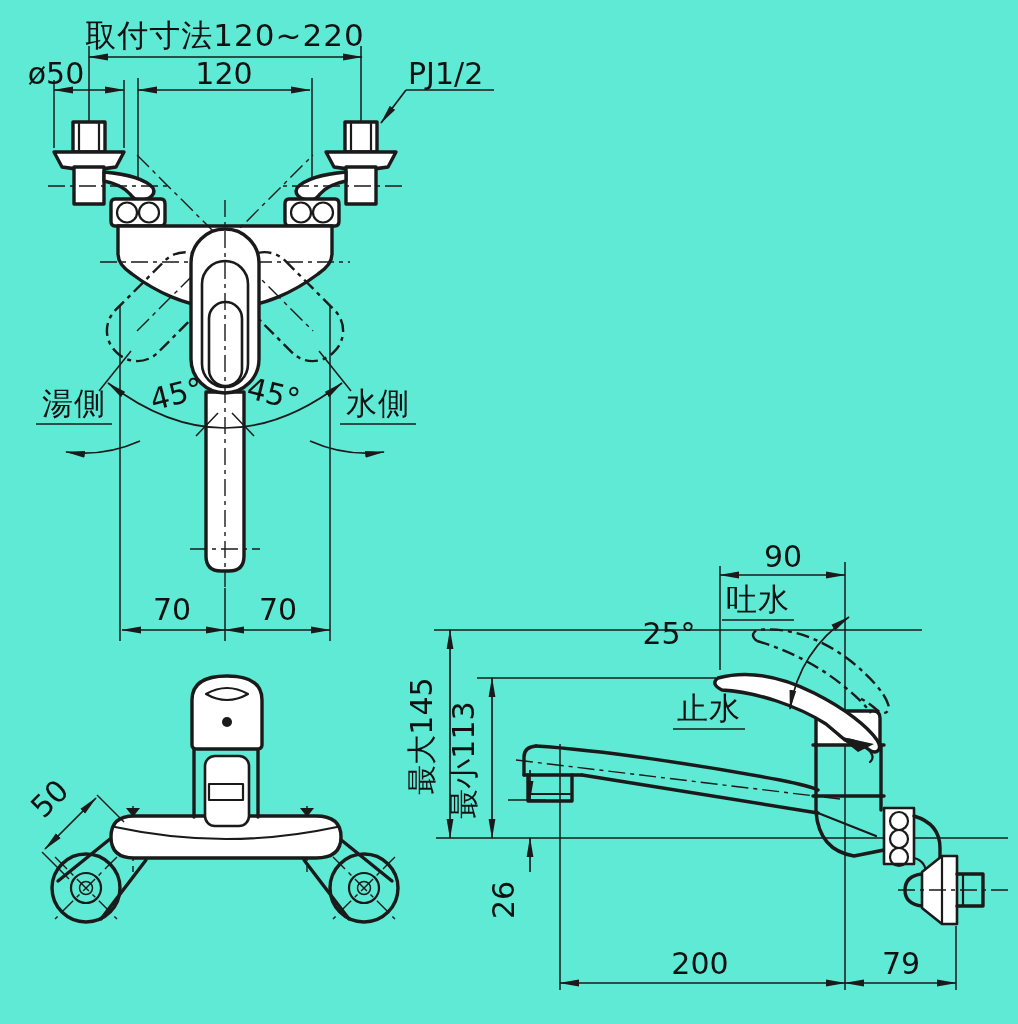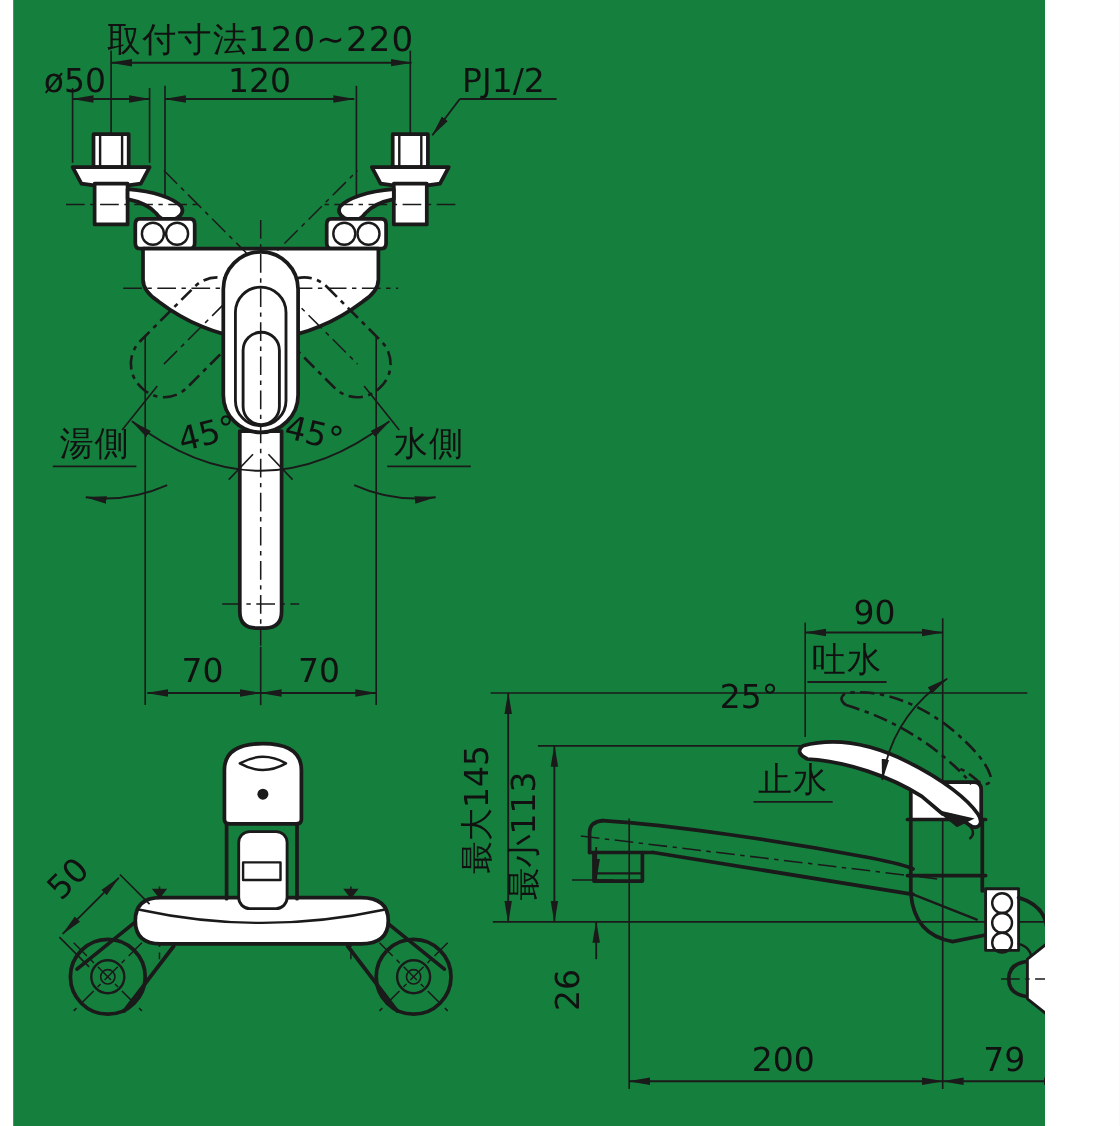--- a/index.html
+++ b/index.html
@@ -1,16 +1,16 @@
 <!DOCTYPE html>
 <html><head>
 <meta charset="utf-8">
 <style>
   html,body{margin:0;padding:0;background:#fff;}
-  .canvas{position:relative;width:938px;height:1024px;background:#15803d;overflow:hidden;margin-left:12px;}
+  .canvas{position:relative;width:1018px;height:1024px;background:#5eead4;overflow:hidden;}
   svg{display:block;}
   
   .o3{fill:none;stroke:#1a1a1a;stroke-width:3.4;stroke-linecap:round;stroke-linejoin:round;}
   .o2{fill:none;stroke:#1a1a1a;stroke-width:2.2;stroke-linecap:round;stroke-linejoin:round;}
   .of{fill:#ffffff;stroke:#1a1a1a;stroke-width:3.4;stroke-linecap:round;stroke-linejoin:round;}
   .of2{fill:#ffffff;stroke:#1a1a1a;stroke-width:2.6;stroke-linecap:round;stroke-linejoin:round;}
   .ext{fill:none;stroke:#1a1a1a;stroke-width:1.5;}
   .dim{fill:none;stroke:#1a1a1a;stroke-width:1.7;}
   .cl{fill:none;stroke:#1a1a1a;stroke-width:1.4;stroke-dasharray:17 5 4 5;}
   .gh{fill:none;stroke:#1a1a1a;stroke-width:2.4;stroke-dasharray:13 5 4 5;}

